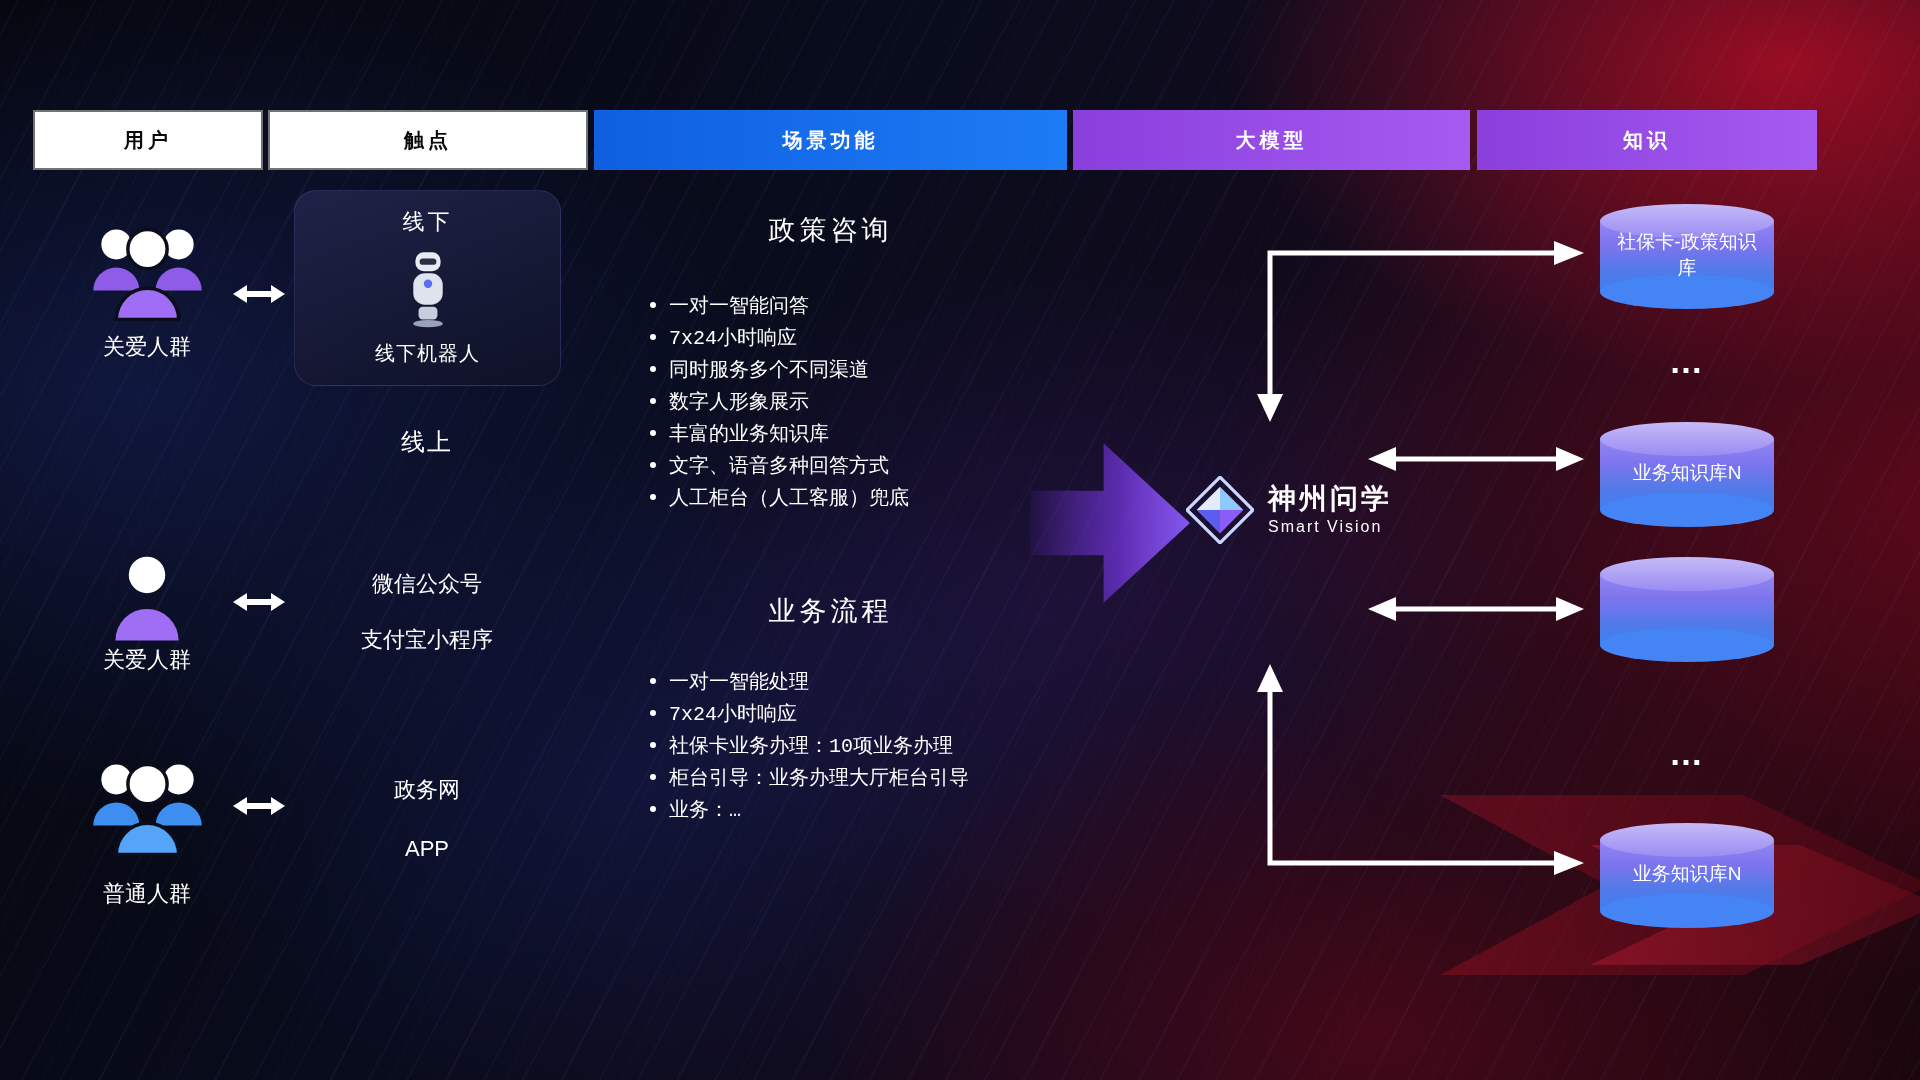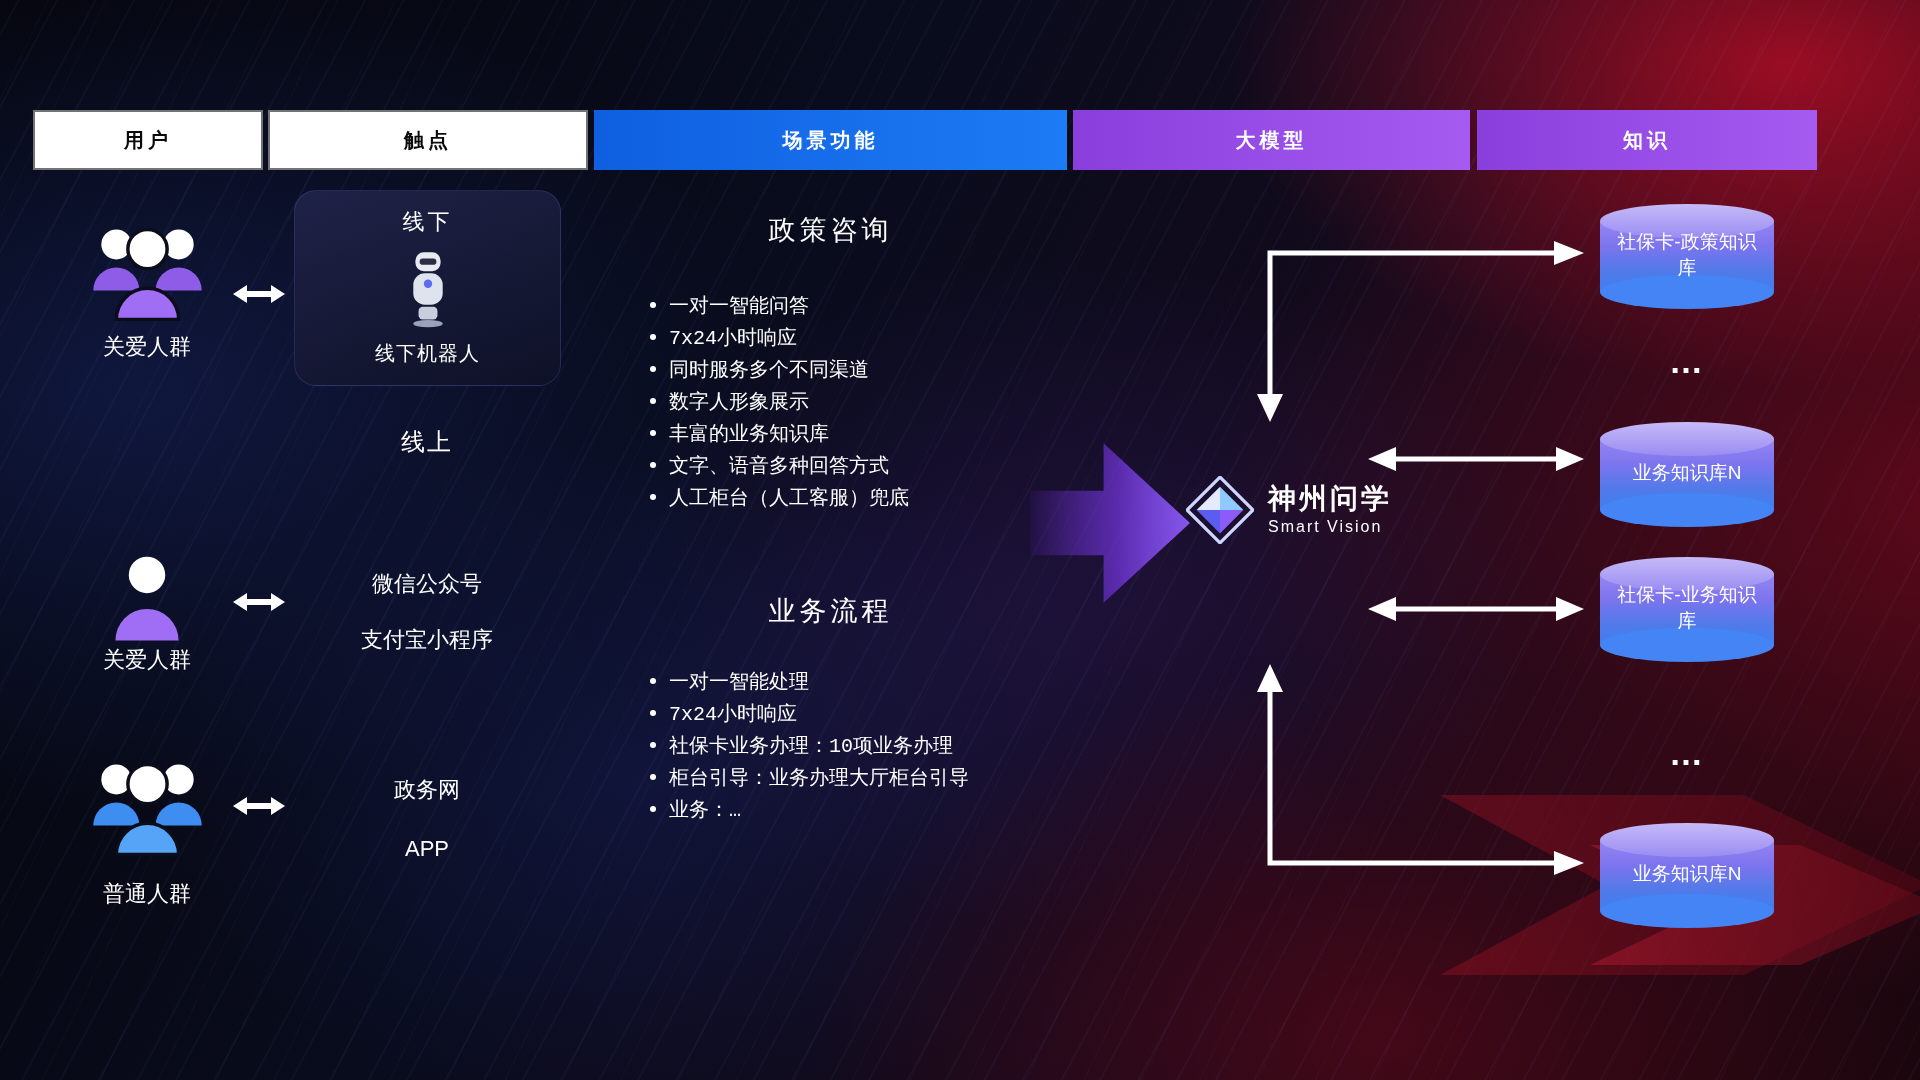--- a/index.html
+++ b/index.html
@@ -211,21 +211,20 @@
   <div class="cyl" style="top:422px">
     <div class="cyl-body"></div>
     <div class="cyl-bot"></div>
     <div class="cyl-top"></div>
     <div class="cyl-text">业务知识库N</div>
   </div>
   <div class="cyl" style="top:557px">
     <div class="cyl-body"></div>
     <div class="cyl-bot"></div>
     <div class="cyl-top"></div>
-    <div class="cyl-text">社保卡-业务知识库</div>
   </div>
   <div class="dots" style="left:1687px;top:753px">…</div>
   <div class="cyl" style="top:823px">
     <div class="cyl-body"></div>
     <div class="cyl-bot"></div>
     <div class="cyl-top"></div>
     <div class="cyl-text">业务知识库N</div>
   </div>
 </div>
 

